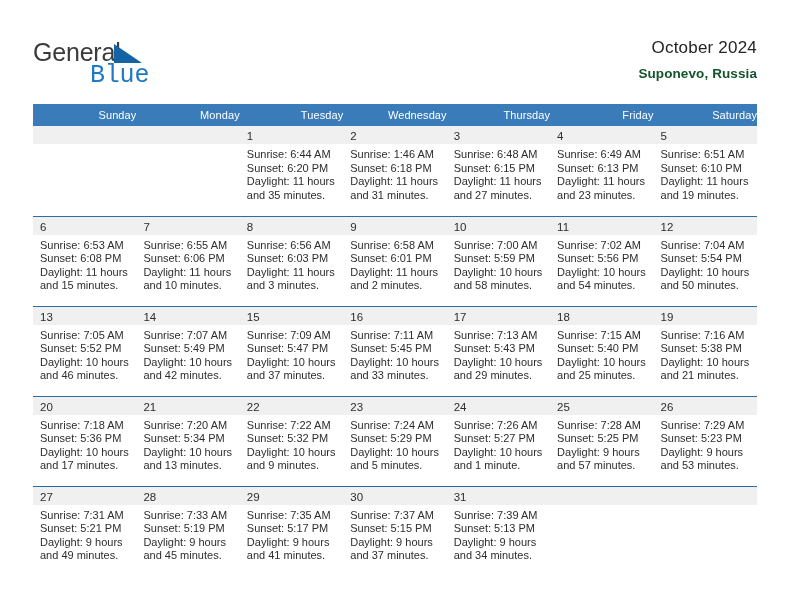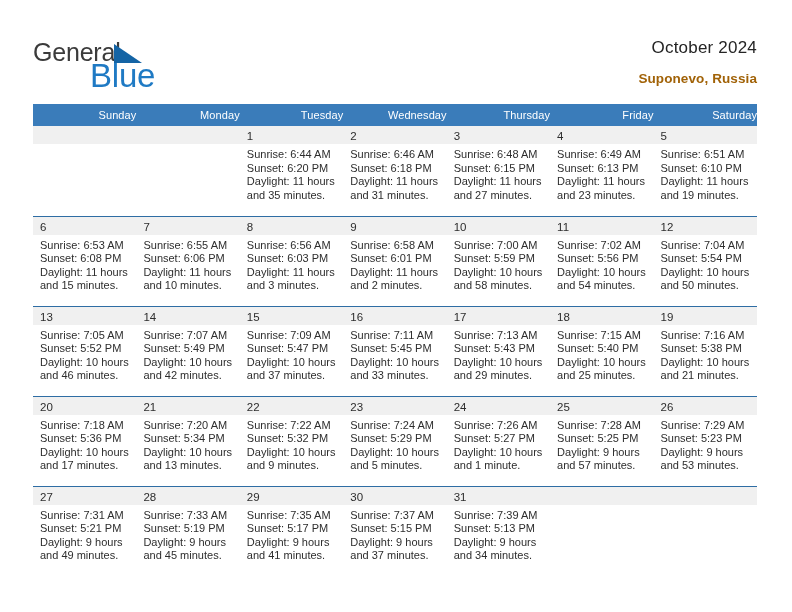--- a/index.html
+++ b/index.html
@@ -53,46 +53,45 @@
     top: 5px;
     width: 0;
     height: 0;
     border-left: 28px solid #1464a5;
     border-top: 19px solid transparent;
   }
   .logo-blue {
     position: absolute;
     left: 57px;
     top: 23px;
-    font-size: 33px;
+    font-size: 25px;
     line-height: 27px;
     letter-spacing: -0.2px;
     color: #1f7ac4;
-    font-family: Liberation Sans, sans-serif;
+    font-family: Liberation Mono, monospace;
   }
 
   .title-block {
     position: absolute;
     right: 35px;
     top: 32px;
     text-align: right;
   }
   .cal-title {
     font-size: 17px;
     line-height: 32px;
     color: #242424;
     font-weight: normal;
     letter-spacing: 0.2px;
   }
   .cal-subtitle {
     font-size: 13.5px;
     line-height: 20px;
-    color: #a16207;
+    color: #14532d;
     font-weight: bold;
-    margin-top: 5px;
     letter-spacing: 0.1px;
   }
 
   
   .calendar {
     position: absolute;
     left: 33px;
     top: 104px;
     width: 724px;
     border-collapse: collapse;
@@ -209,21 +208,21 @@
                 <div>Sunset: 6:20 PM</div>
                 <div>Daylight: 11 hours</div>
                 <div>and 35 minutes.</div>
               </div>
             </div>
           </td>
           <td>
             <div class="daycell">
               <div class="daynum-strip">2</div>
               <div class="details">
-                <div>Sunrise: 6:46 AM</div>
+                <div>Sunrise: 1:46 AM</div>
                 <div>Sunset: 6:18 PM</div>
                 <div>Daylight: 11 hours</div>
                 <div>and 31 minutes.</div>
               </div>
             </div>
           </td>
           <td>
             <div class="daycell">
               <div class="daynum-strip">3</div>
               <div class="details">

